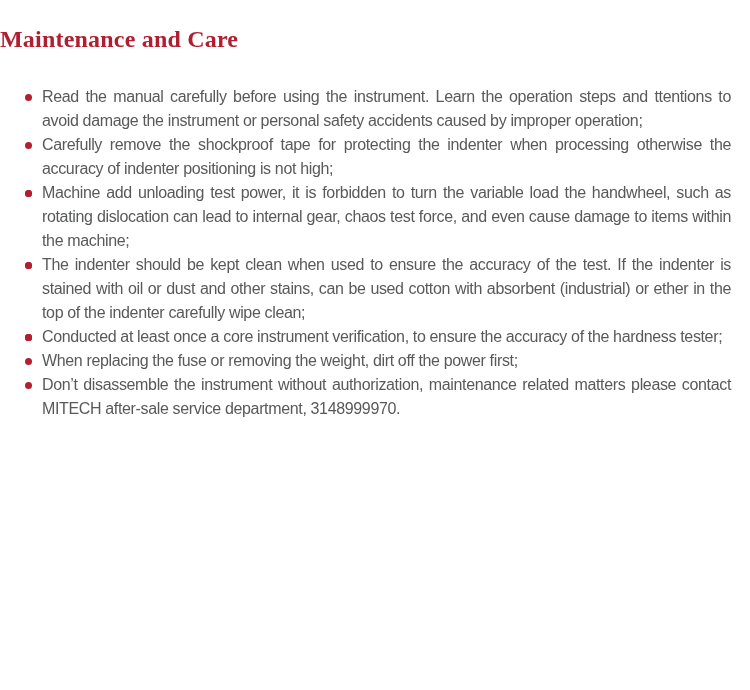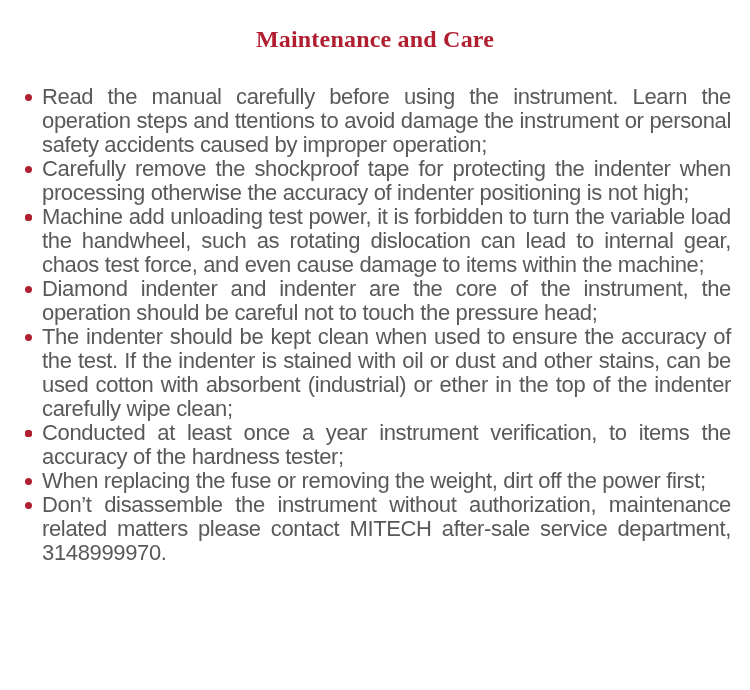--- a/index.html
+++ b/index.html
@@ -18,35 +18,35 @@
     width: 750px;
     height: 690px;
     background: var(--bg-color, #ffffff);
   }
   h1.page-title {
     margin: 26px 0 0 0;
     font-family: "Liberation Serif", serif;
     font-weight: bold;
     font-size: 24px;
     line-height: 26px;
-    text-align: center;
+    text-align: left;
     color: var(--title-color, #b01e30);
     letter-spacing: 0.2px;
   }
   ul.maintenance-list {
     list-style: none;
     margin: 33px 19px 0 42px;
     padding: 0;
   }
   ul.maintenance-list li {
     position: relative;
     margin: 0;
     padding: 0;
     color: var(--body-color, #58595b);
-    font-size: 22px;
+    font-size: 16px;
     line-height: 24px;
     text-align: justify;
     letter-spacing: -0.35px;
   }
   ul.maintenance-list .bullet {
     position: absolute;
     left: -17px;
     top: 8.5px;
     width: 7px;
     height: 7px;
@@ -57,21 +57,21 @@
 </head>
 <body>
 
 <div class="page">
   <h1 class="page-title">Maintenance and Care</h1>
   <ul class="maintenance-list">
       <li><span class="bullet"></span><span class="item-text">Read the manual carefully before using the instrument. Learn the operation steps and ttentions to avoid damage the instrument or personal safety accidents caused by improper operation;</span></li>
       <li><span class="bullet"></span><span class="item-text">Carefully remove the shockproof tape for protecting the indenter when processing otherwise the accuracy of indenter positioning is not high;</span></li>
       <li><span class="bullet"></span></li>
       <li><span class="bullet"></span><span class="item-text">Machine add unloading test power, it is forbidden to turn the variable load the handwheel, such as rotating dislocation can lead to internal gear, chaos test force, and even cause damage to items within the machine;</span></li>
-      <li><span class="bullet"></span><span class="item-text">Diamond indenter and indenter are the core of the instrument, the operation should be careful not to touch the pressure head;</span></li>
+      <li><span class="bullet"></span></li>
       <li><span class="bullet"></span><span class="item-text">The indenter should be kept clean when used to ensure the accuracy of the test. If the indenter is stained with oil or dust and other stains, can be used cotton with absorbent (industrial) or ether in the top of the indenter carefully wipe clean;</span></li>
       <li><span class="bullet"></span></li>
       <li><span class="bullet"></span></li>
-      <li><span class="bullet"></span><span class="item-text">Conducted at least once a year instrument verification, to items the accuracy of the hardness tester;</span></li>
+      <li><span class="bullet"></span><span class="item-text">Conducted at least once a core instrument verification, to ensure the accuracy of the hardness tester;</span></li>
       <li><span class="bullet"></span><span class="item-text">When replacing the fuse or removing the weight, dirt off the power first;</span></li>
       <li><span class="bullet"></span><span class="item-text">Don’t disassemble the instrument without authorization, maintenance related matters please contact MITECH after-sale service department, 3148999970.</span></li>
     </ul>
 </div>
 
 </body></html>

